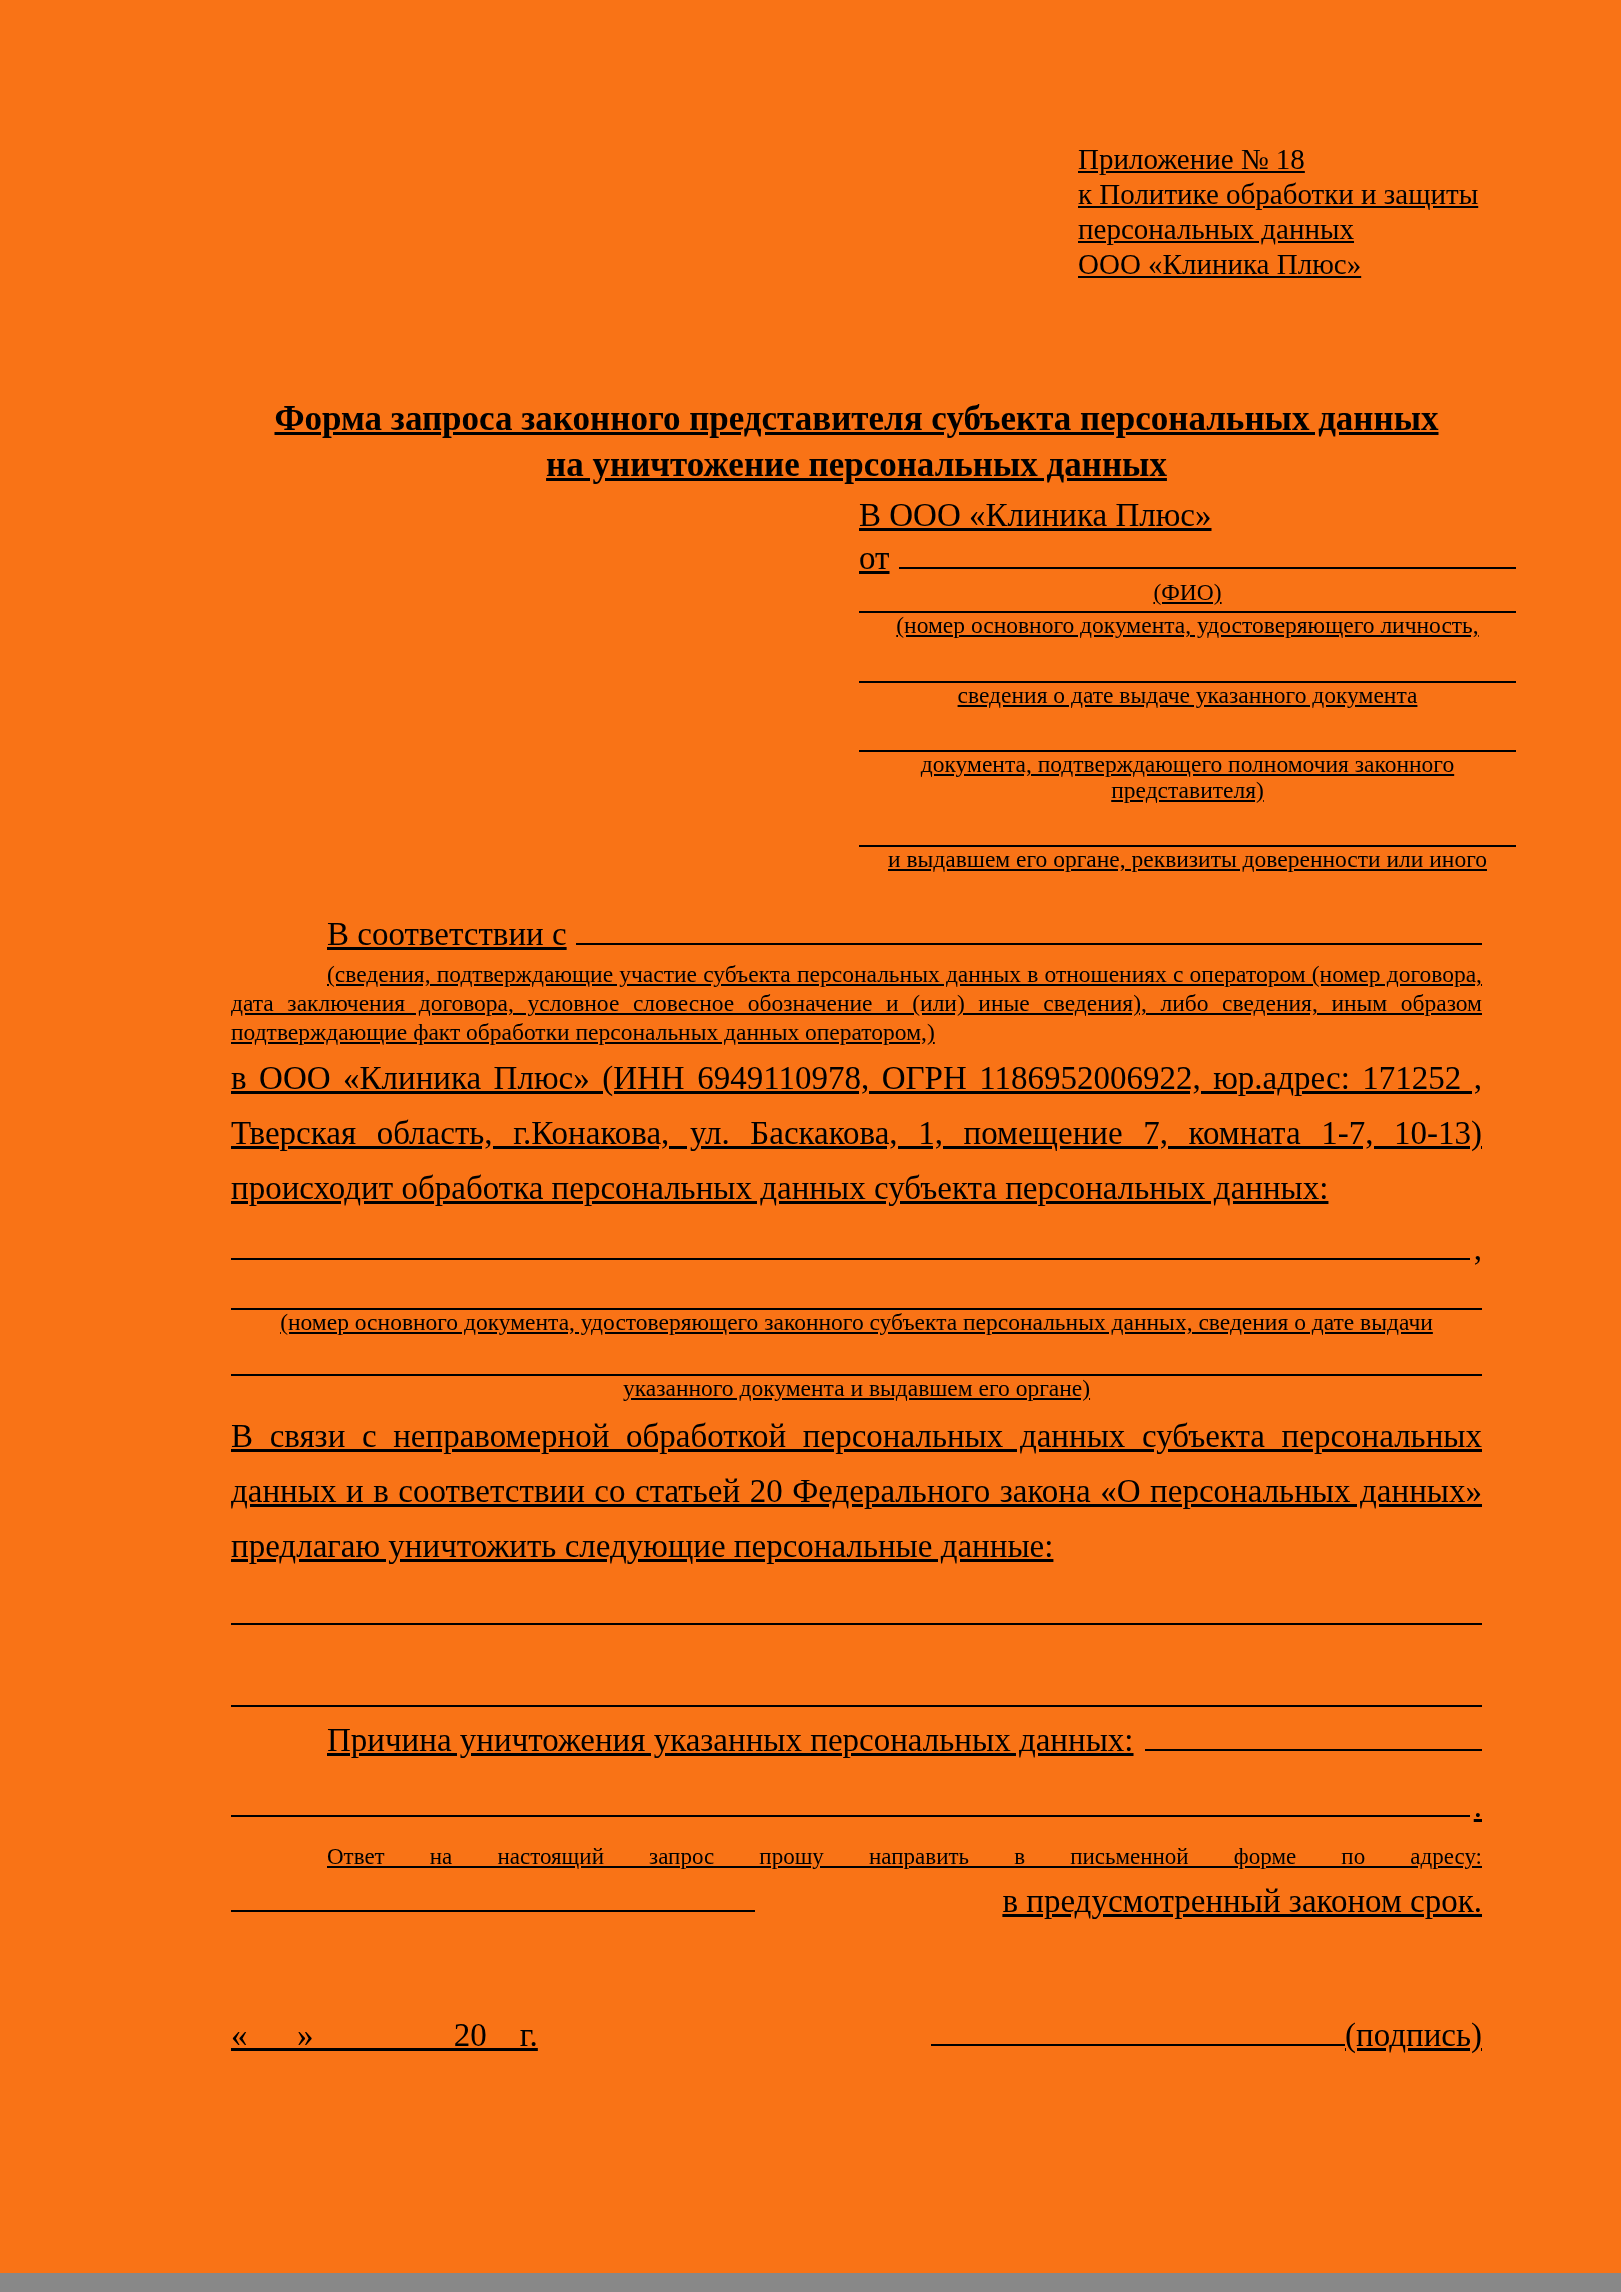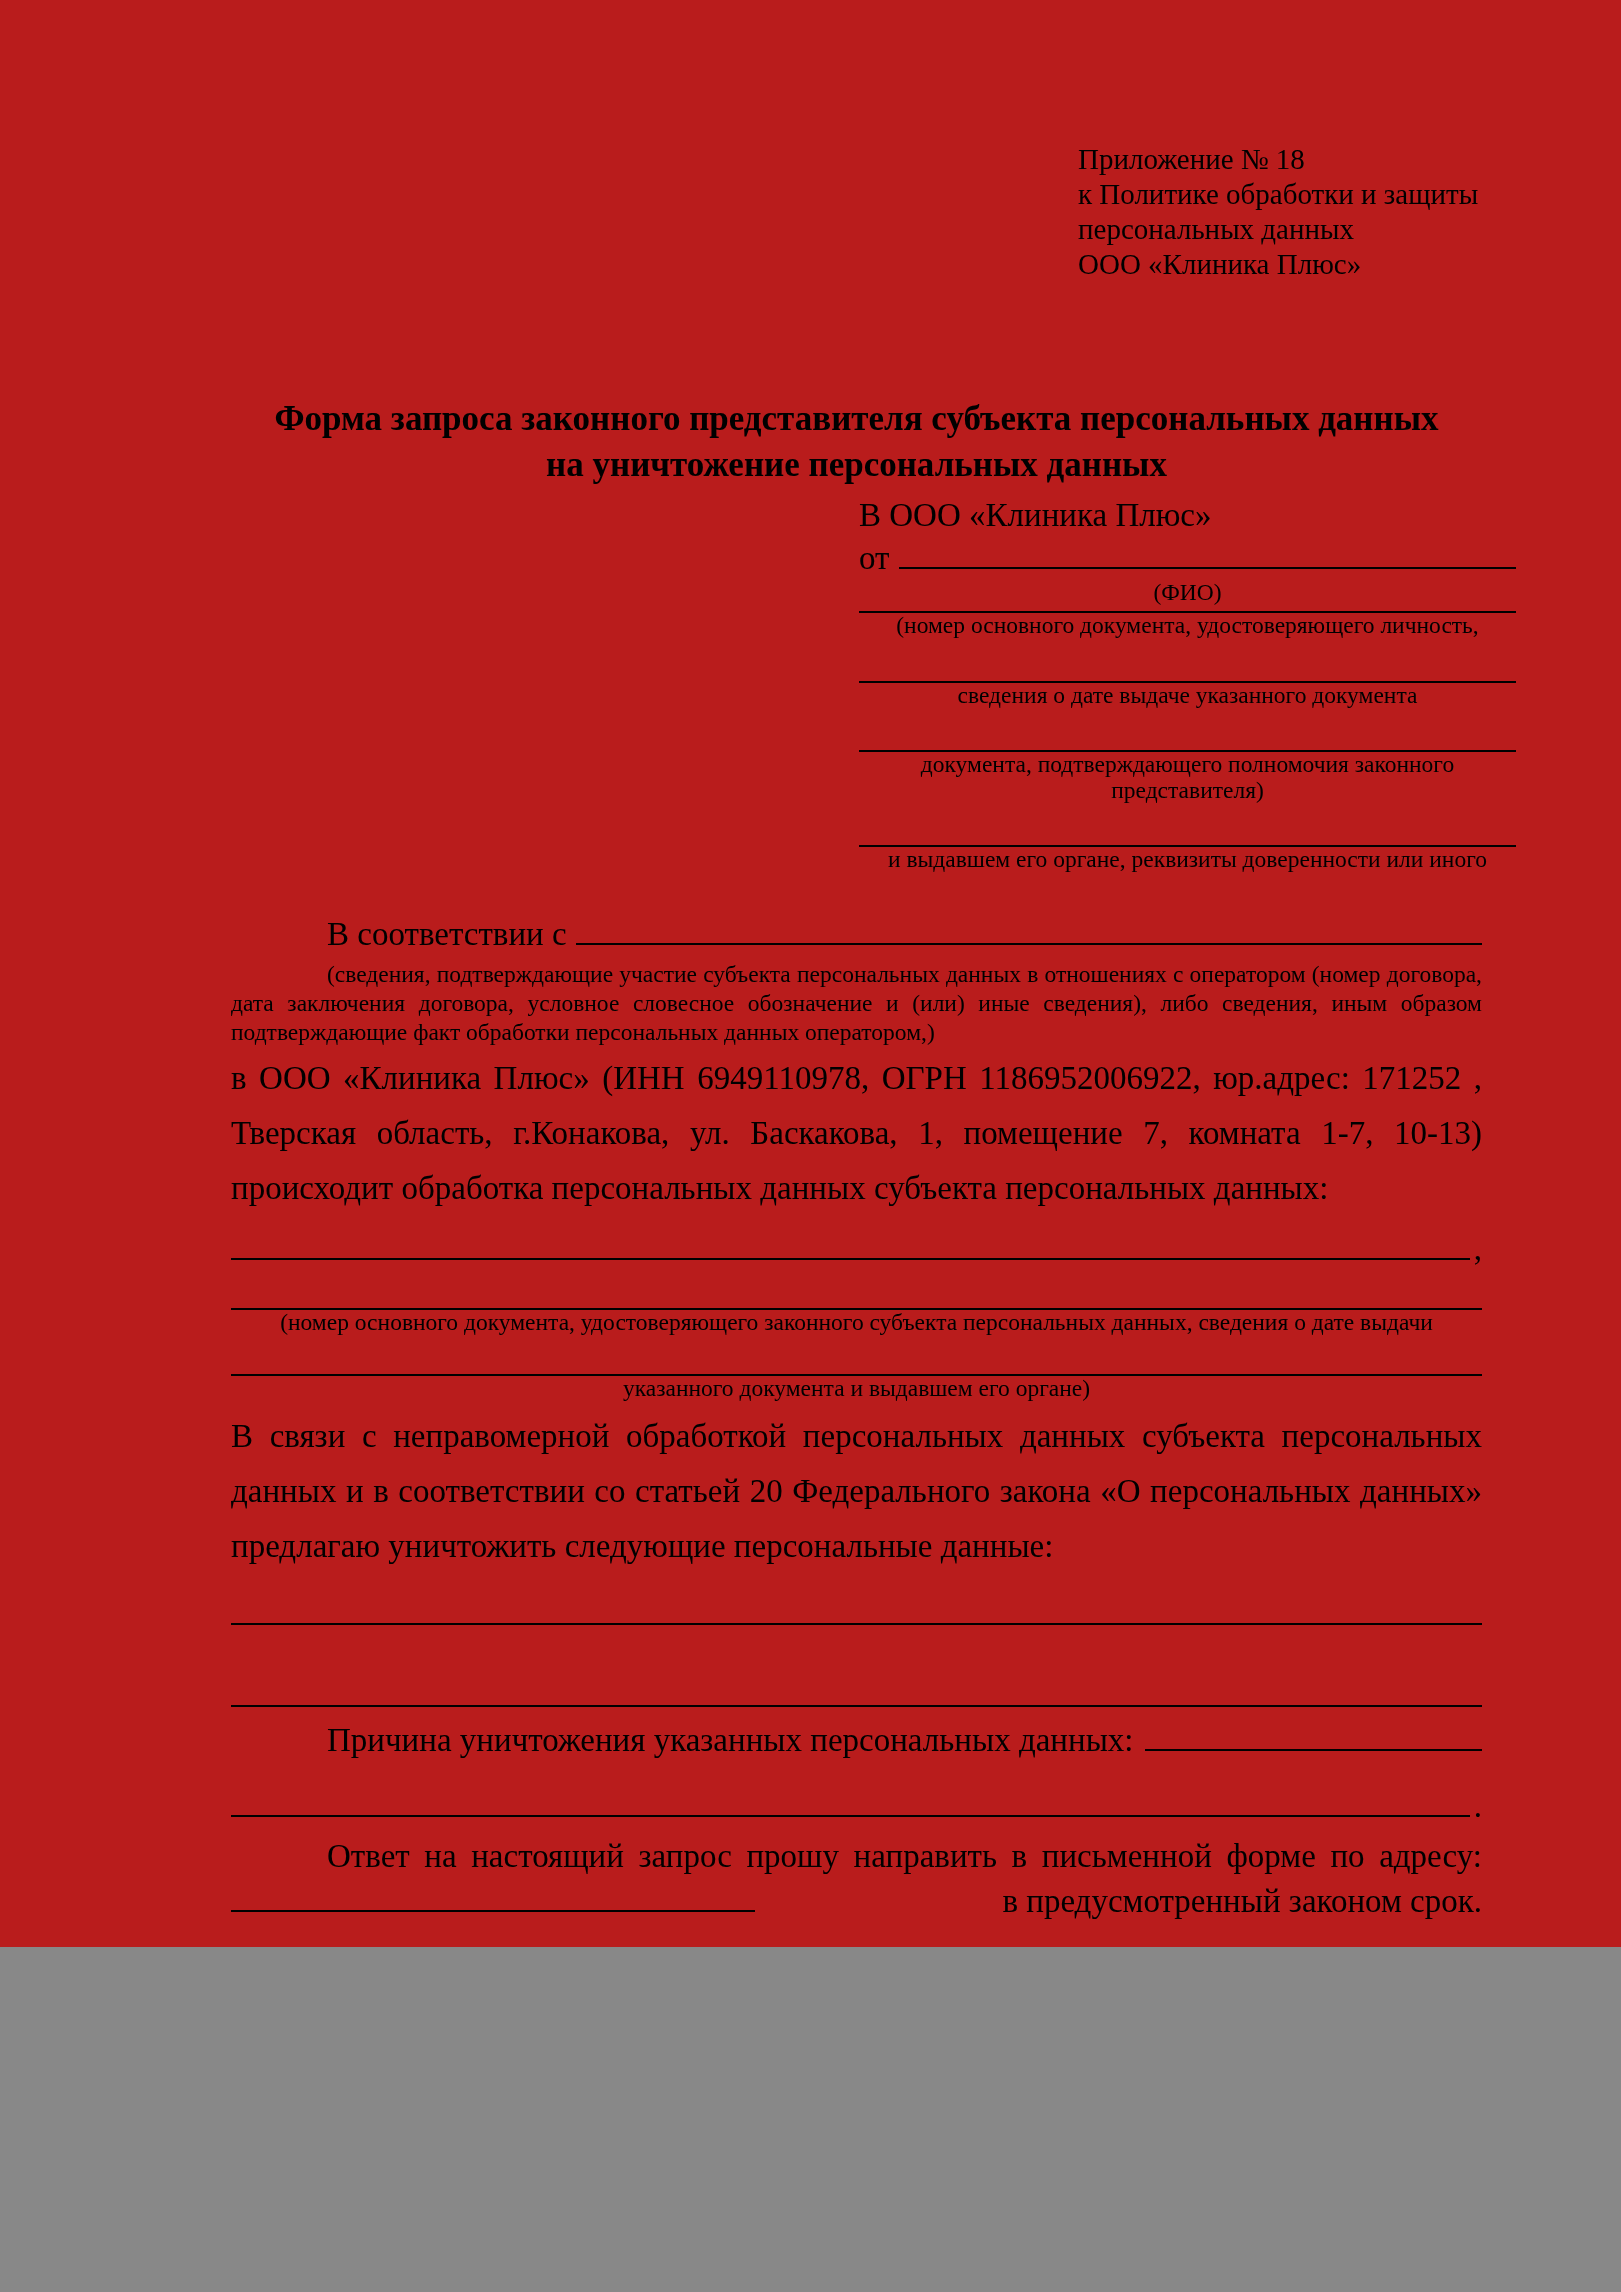--- a/index.html
+++ b/index.html
@@ -1,24 +1,25 @@
 <!DOCTYPE html>
 <html><head>
 <meta charset="utf-8">
 <style>
   html,body { margin:0; padding:0; background:#888; }
   .page {
     position: relative;
     width: 1621px;
-    height: 1947px;
+    height: 2273px;
     margin: 0 auto;
-    background: #b91c1c;
+    background: #f97316;
     color: #000000;
     font-family: "Liberation Serif", "DejaVu Serif", serif;
     overflow: hidden;
+    text-decoration: underline;
   }
   .content { padding: 0 139px 0 231px; }
 
   
   .header-block {
     margin-top: 142px;
     margin-left: auto;
     width: 404px;
     font-size: 29px;
     line-height: 35px;
@@ -73,21 +74,21 @@
   .blank-standalone + .blank-standalone { margin-top: 47px; }
   .blanks-group { margin-top: 15.7px; }
 
   .reason-row { margin-top: 11.8px; padding-left: 96px; font-size: 33px; line-height: 43px; text-align: right; }
   .reason-label { margin-right: 11.8px; white-space: nowrap; }
 
   .final-blank-row { margin-top: 25.5px; font-size: 33px; line-height: 39px; }
 
   .reply-para {
     margin-top: 7.8px;
-    font-size: 33px;
+    font-size: 23px;
     line-height: 45px;
     text-align: justify;
     text-align-last: justify;
     text-indent: 96px;
   }
   .reply-tail-row { font-size: 33px; line-height: 45px; justify-content: space-between; }
   .reply-blank { width: 524px; }
 
   .footer-row {
     margin-top: 90px;

